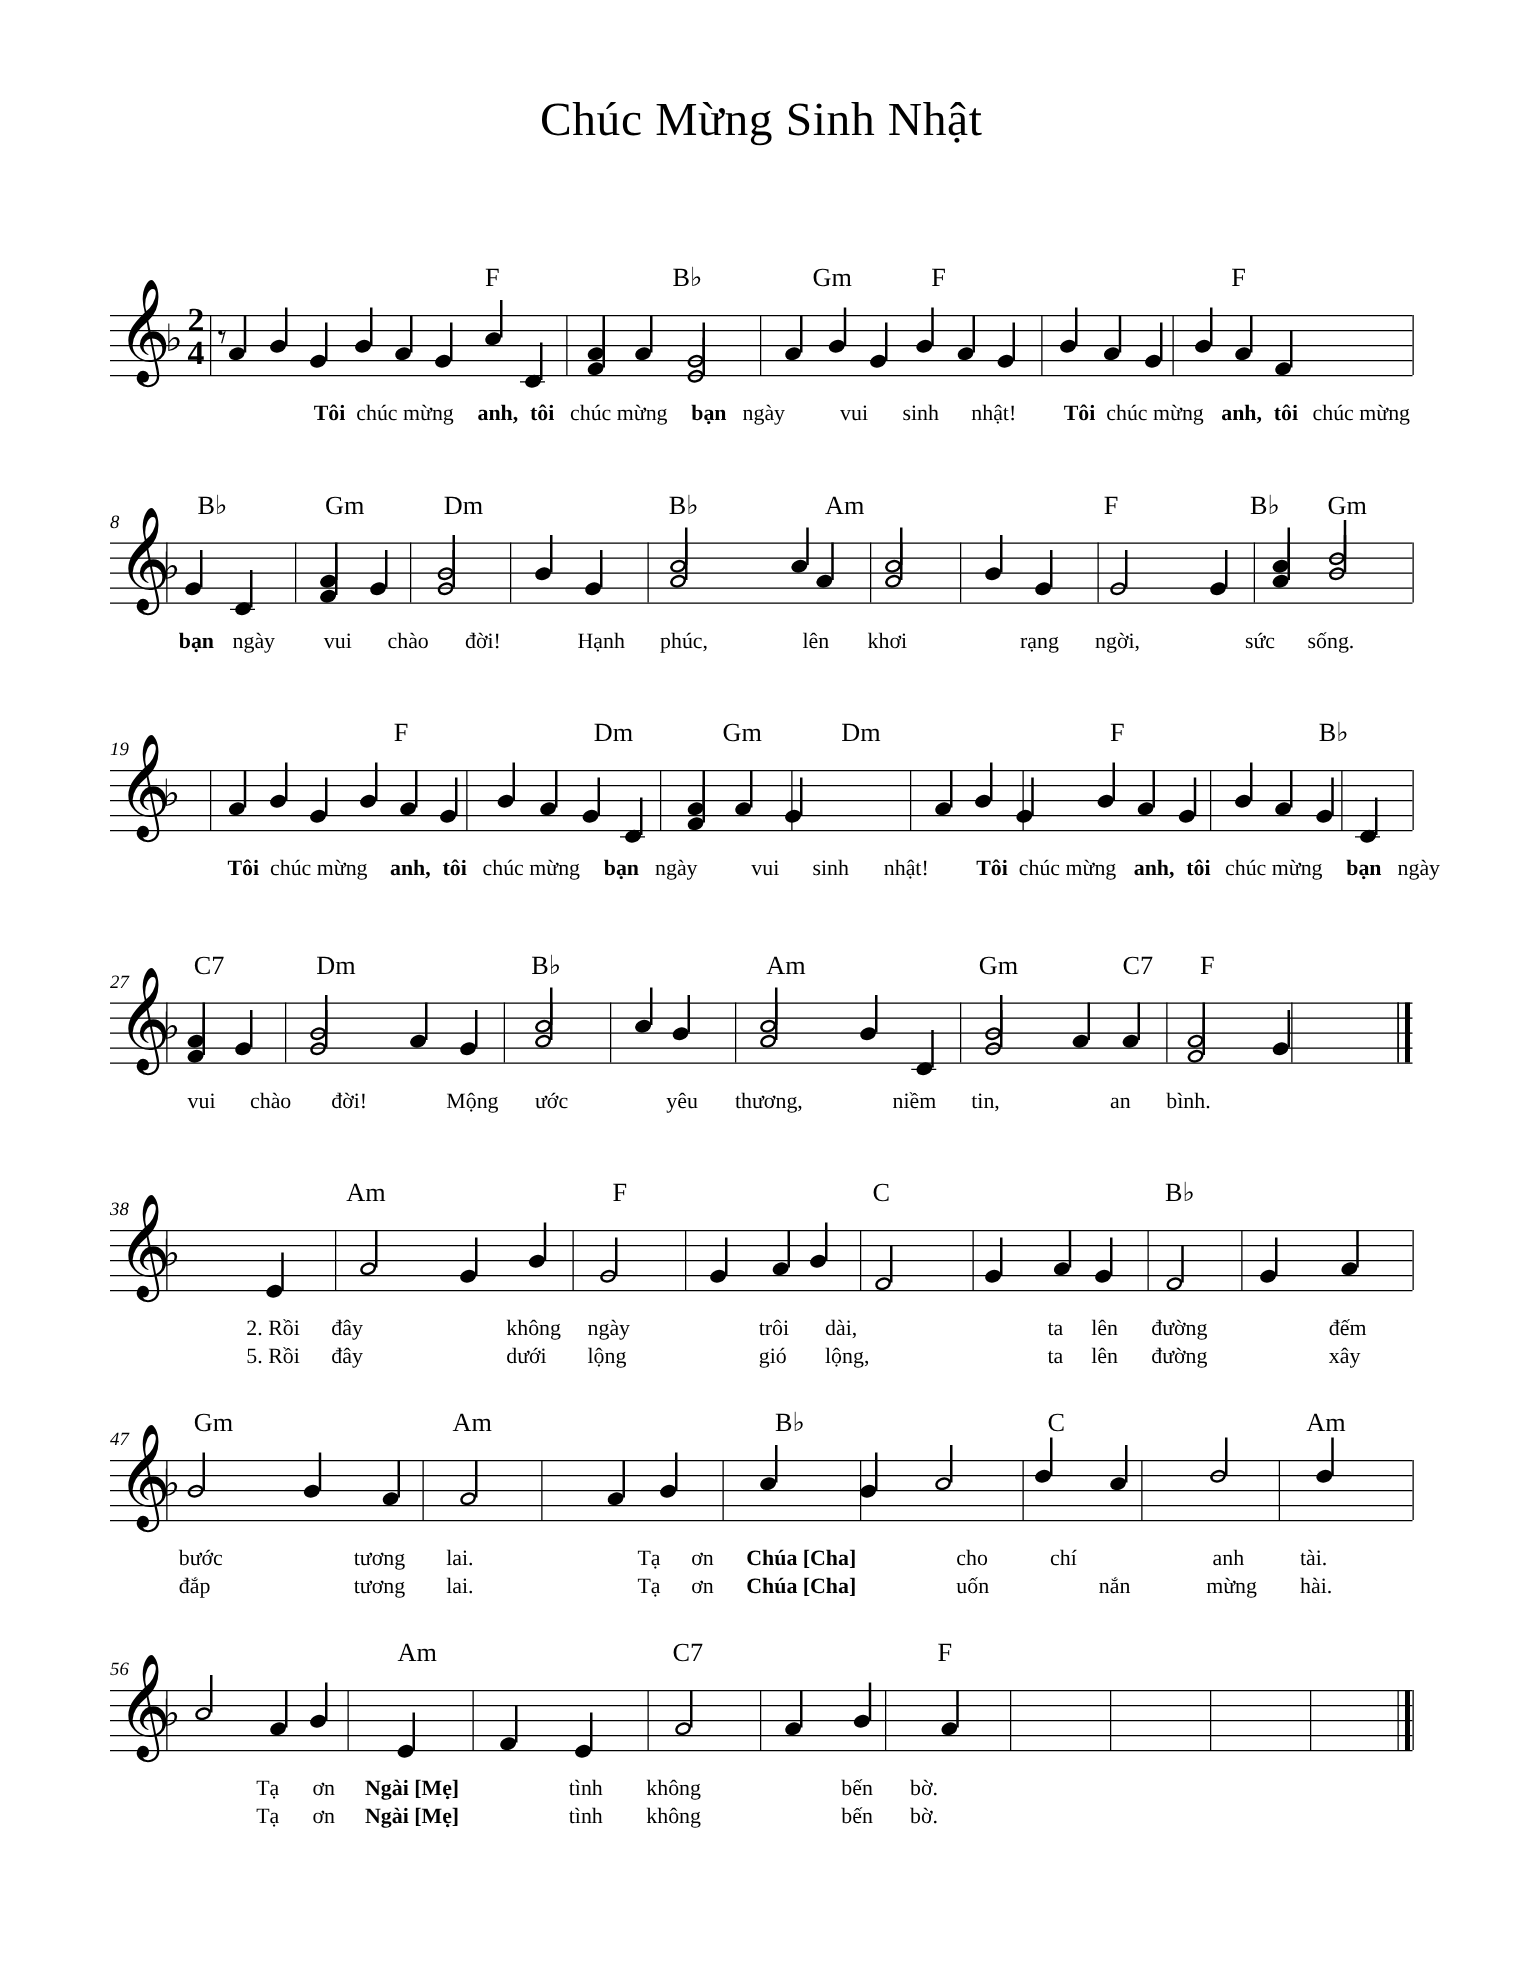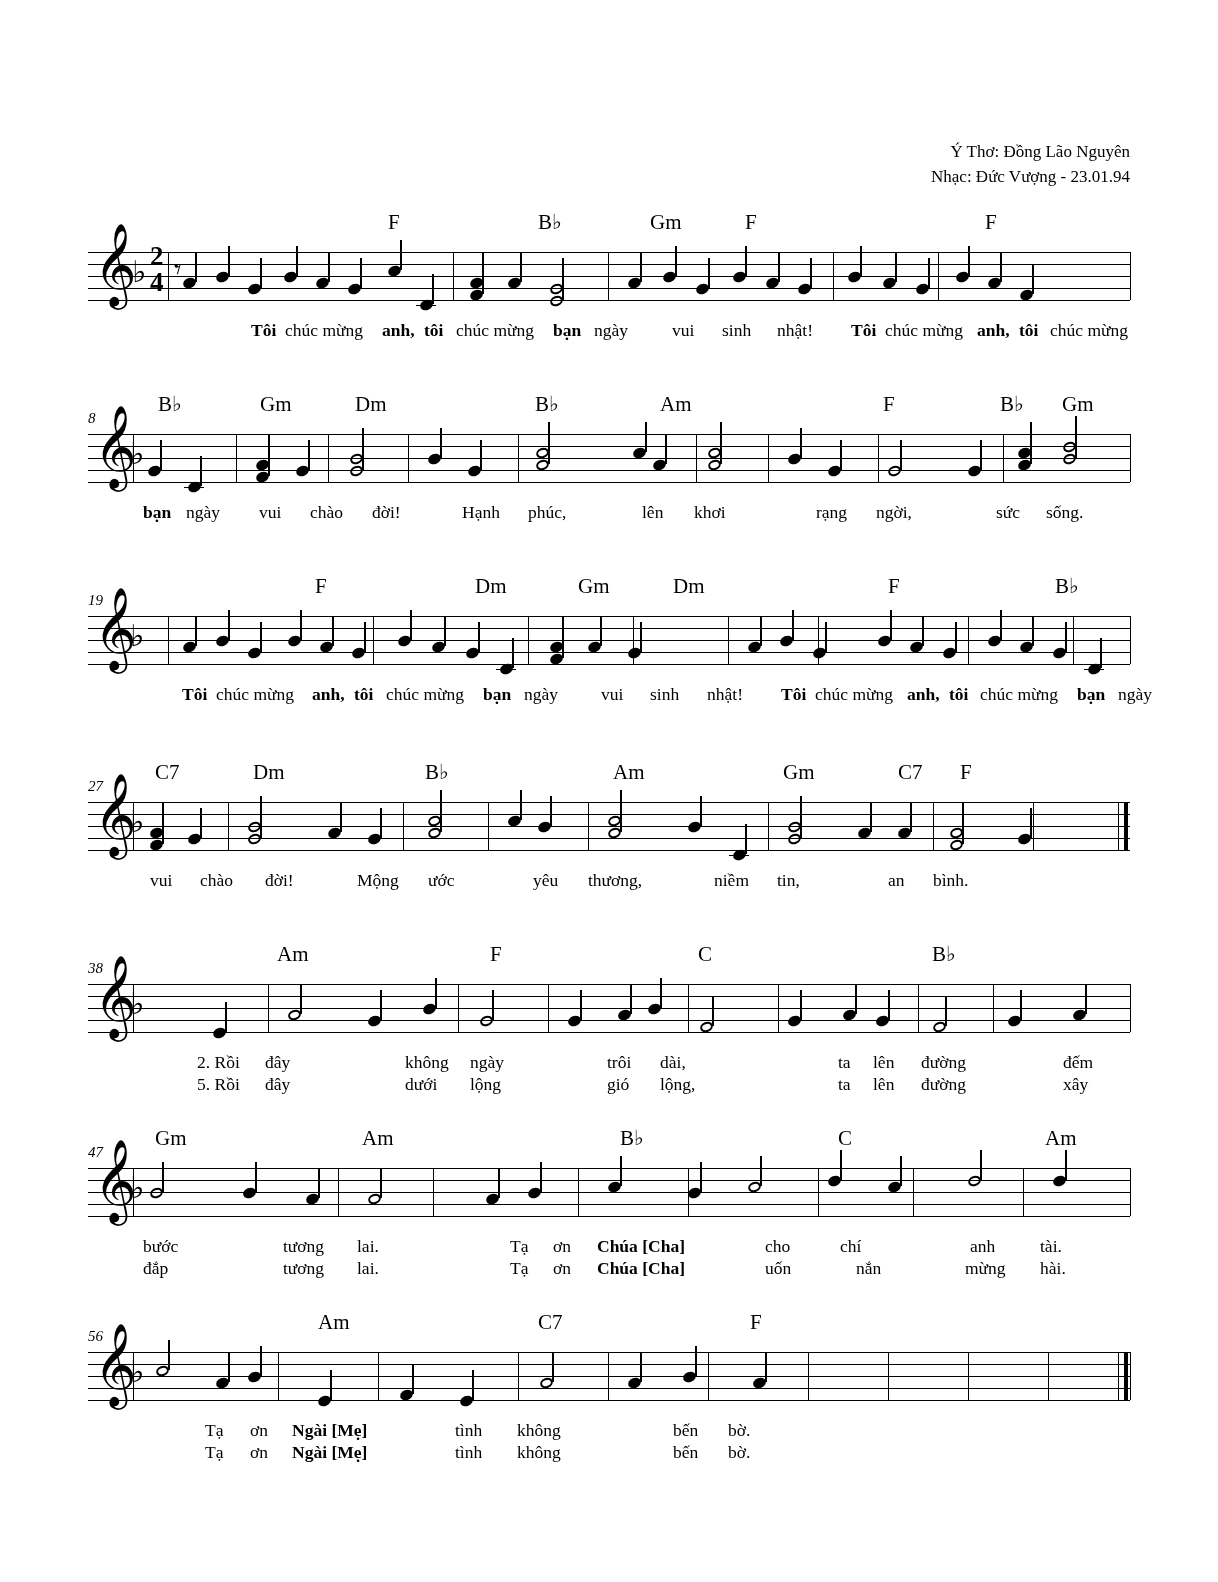--- a/index.html
+++ b/index.html
@@ -157,25 +157,22 @@
     font-size: 17.5px;
     white-space: nowrap;
   }
   .lyric.b { font-weight: bold; }
 </style>
 </head>
 <body>
 
 <div class="page">
 
+  <div class="title">Chúc Mừng Sinh Nhật</div>
 
-  <div class="credits">
-    <div>Ý Thơ: Đồng Lão Nguyên</div>
-    <div>Nhạc: Đức Vượng - 23.01.94</div>
-  </div>
 
   <div id="systems-host">
       <div class="system" style="top: 210px;">
         <div class="chords">
           <div class="chord" style="left: 388px;">F</div>
           <div class="chord" style="left: 538px;">B♭</div>
           <div class="chord" style="left: 650px;">Gm</div>
           <div class="chord" style="left: 745px;">F</div>
           <div class="chord" style="left: 985px;">F</div>
         </div>
@@ -709,21 +706,21 @@
           <span class="lyric" style="left: 1040px;">tài.</span>
         </div>
         <div class="lyric-row" style="top: 132px;">
           <span class="lyric" style="left: 143px;">đắp</span>
           <span class="lyric" style="left: 283px;">tương</span>
           <span class="lyric" style="left: 357px;">lai.</span>
           <span class="lyric" style="left: 510px;">Tạ</span>
           <span class="lyric" style="left: 553px;">ơn</span>
           <span class="lyric b" style="left: 597px;">Chúa [Cha]</span>
           <span class="lyric" style="left: 765px;">uốn</span>
-          <span class="lyric" style="left: 856px;">nắn</span>
+          <span class="lyric" style="left: 879px;">nắn</span>
           <span class="lyric" style="left: 965px;">mừng</span>
           <span class="lyric" style="left: 1040px;">hài.</span>
         </div>
       </div>
       <div class="system" style="top: 1310px;">
         <div class="measure-num" style="left: 88px; top: 18px;">56</div>
         <div class="chords">
           <div class="chord" style="left: 318px;">Am</div>
           <div class="chord" style="left: 538px;">C7</div>
           <div class="chord" style="left: 750px;">F</div>

